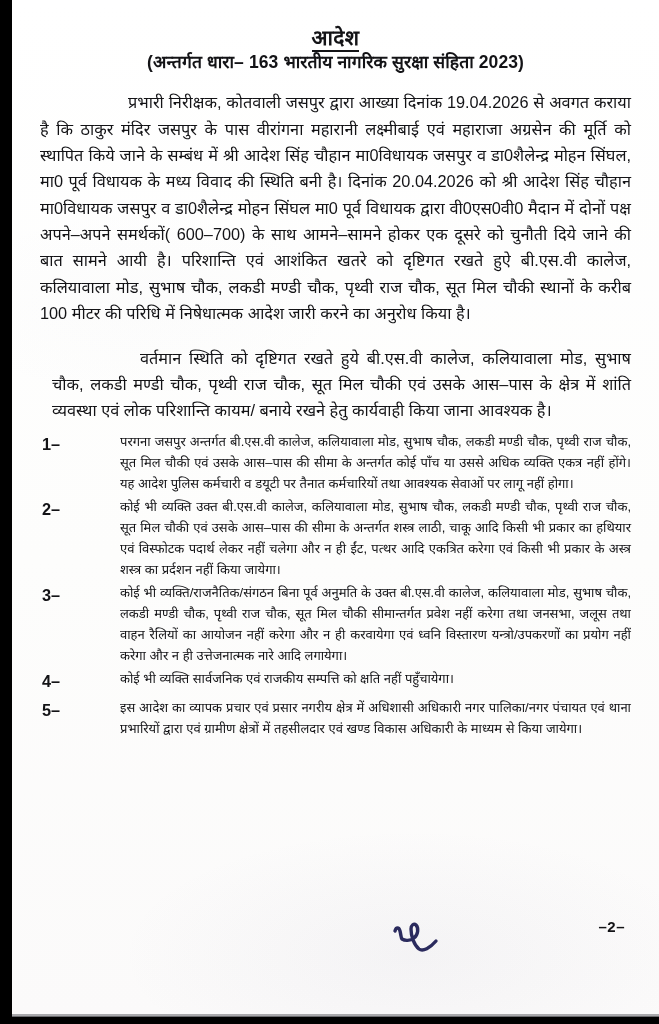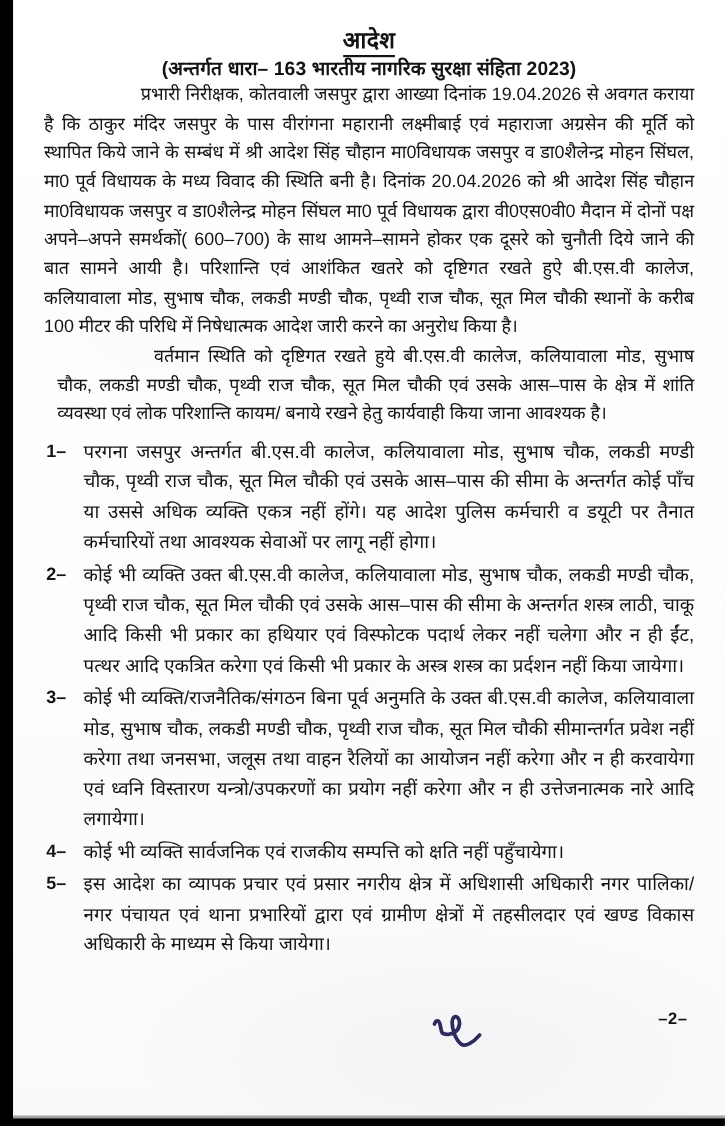--- a/index.html
+++ b/index.html
@@ -76,27 +76,27 @@
   .para {
     font-size: 16.3px;
     color: #131316;
     line-height: 1.62;
     text-align: justify;
     text-justify: inter-word;
     margin: 0;
     padding: 0 28px 0 28px;
   }
   .para.first {
-    margin-top: 0;
+    margin-top: 16px;
   }
   .para.indent-run {
     text-indent: 88px;
   }
   .para-gap {
-    margin-top: 0;
+    margin-top: 18px;
     padding-left: 40px;
   }
 
   
   .order-list {
     margin: 7px 0 0 0;
     padding: 0 28px 0 28px;
     list-style: none;
   }
   .order-item {
@@ -109,25 +109,26 @@
     width: 36px;
     font-size: 16.3px;
     font-weight: bold;
     color: #131316;
     line-height: 1.62;
     padding-left: 2px;
     box-sizing: border-box;
   }
   .order-text {
     flex: 1 1 auto;
-    font-size: 17px;
+    font-size: 13px;
     color: #131316;
     line-height: 1.62;
     text-align: justify;
     text-justify: inter-word;
+    margin-left: 44px;
   }
 
   
   .footer-zone {
     position: absolute;
     left: 0;
     bottom: 28px;
     width: 647px;
     height: 74px;
   }

